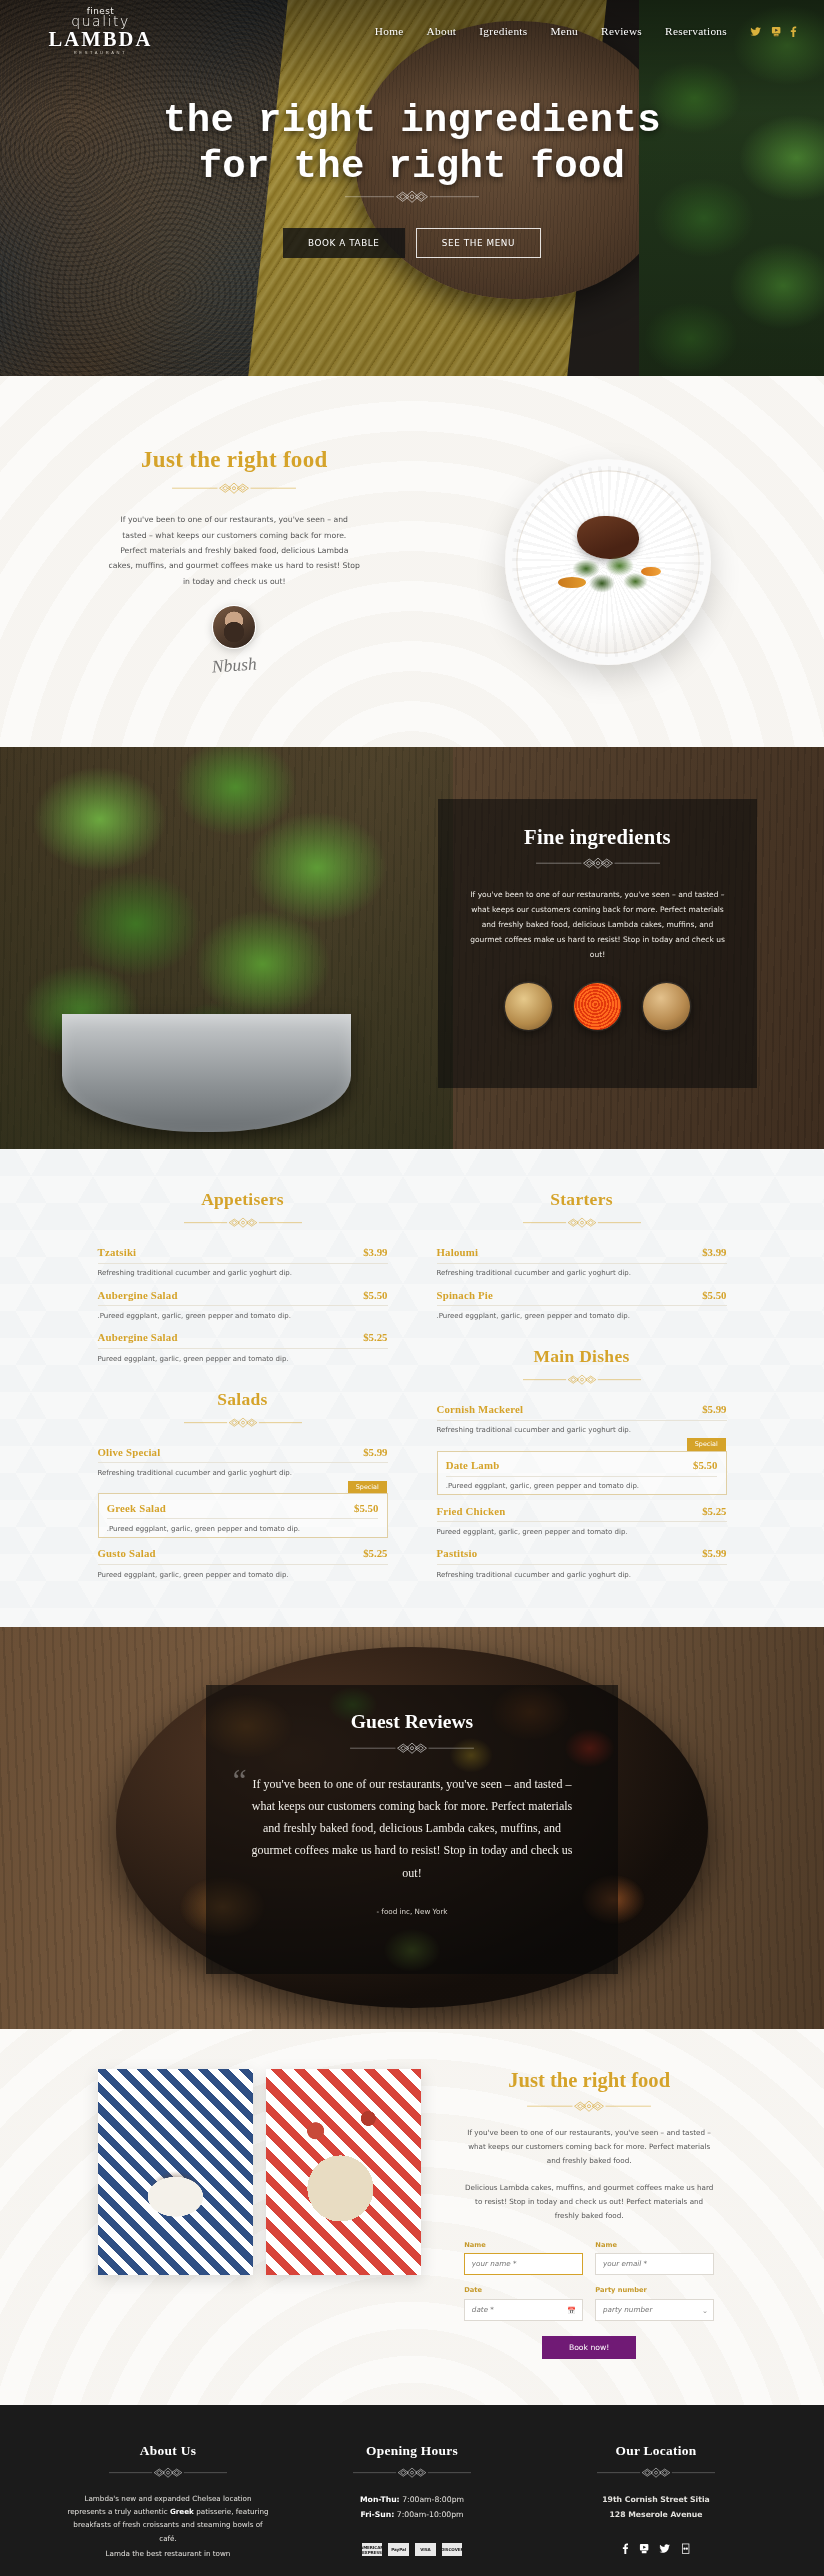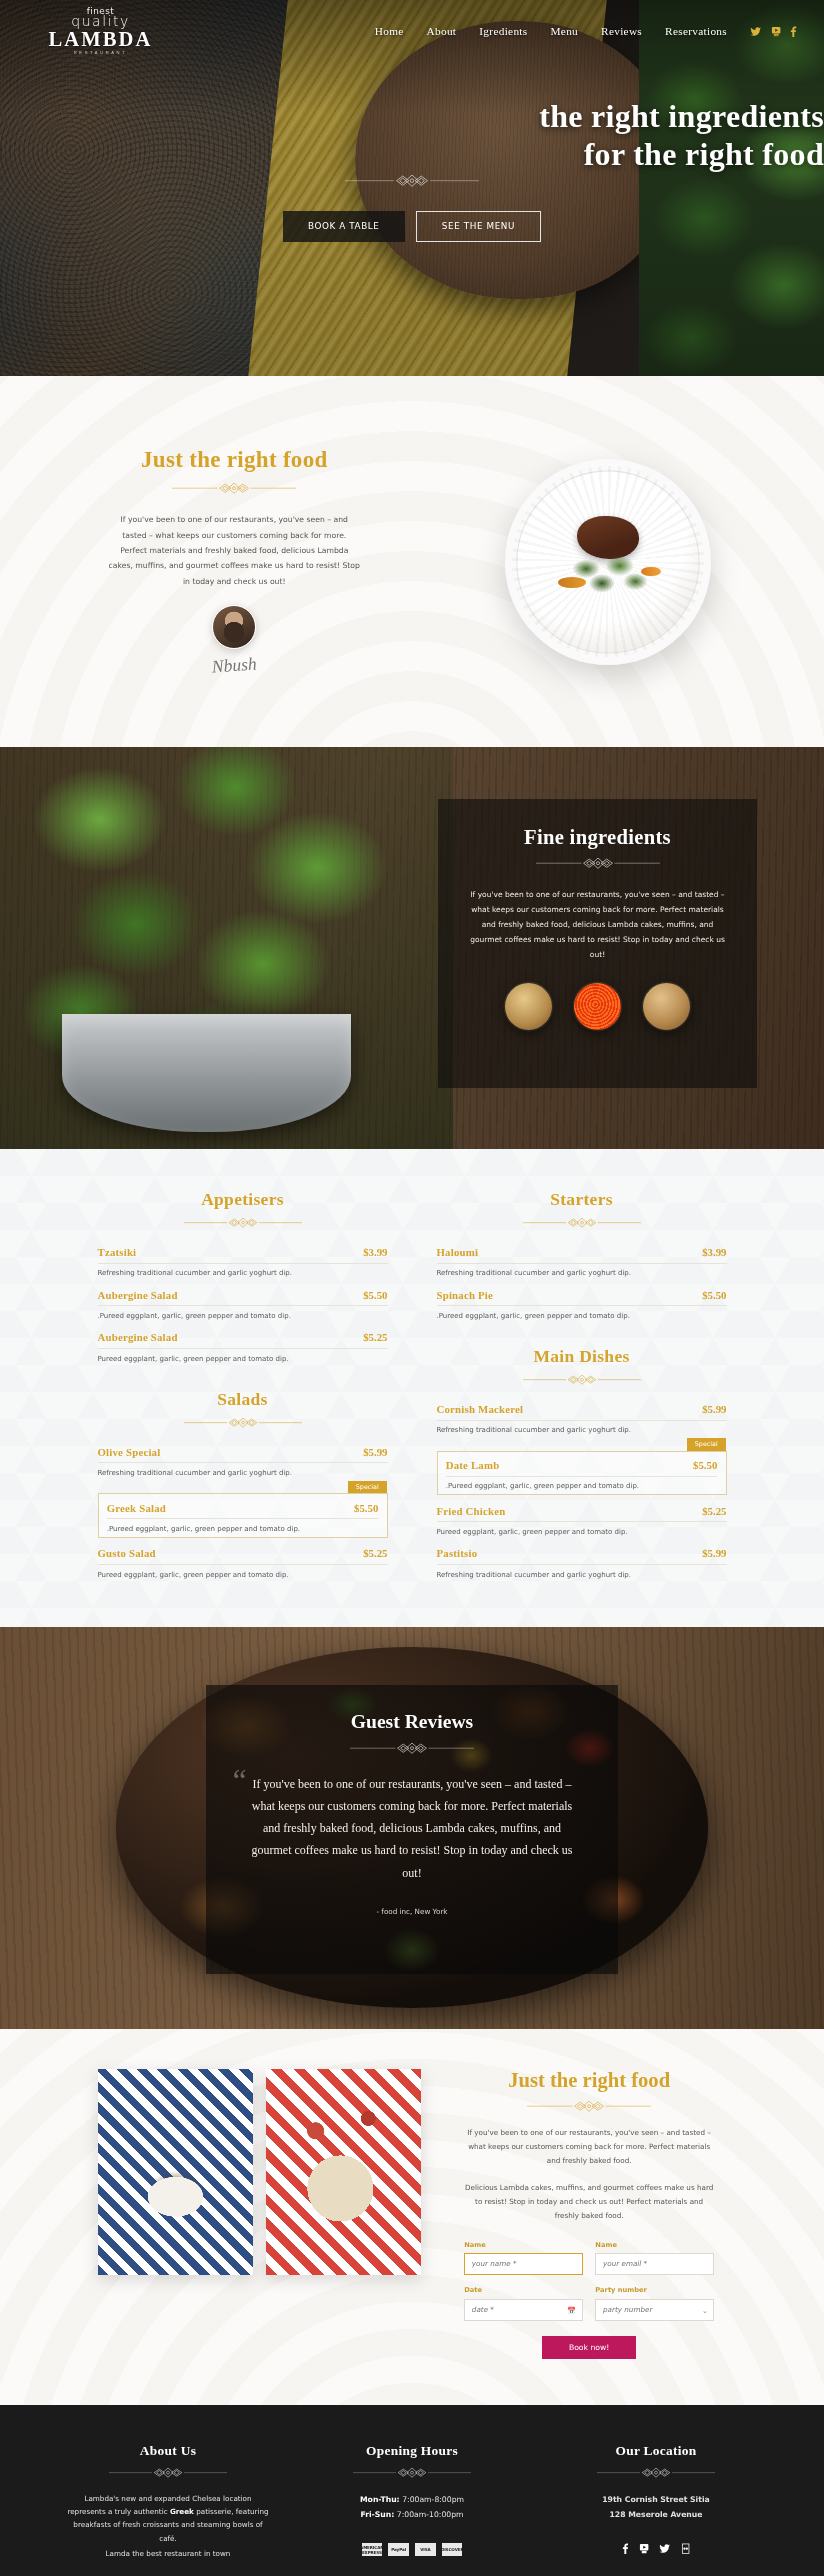--- a/index.html
+++ b/index.html
@@ -88,24 +88,23 @@
     font-family:"Liberation Serif", serif; font-weight:normal;
     color:#fff; font-size:11.3px; text-decoration:none; letter-spacing:0.3px;
     text-shadow:0 1px 2.6px rgba(0,0,0,.7);
     text-align:center;
   }
   .nav .social { display:flex; gap:9.3px; align-items:center; }
   .nav .social svg { display:block; }
 
   .hero-center { position:relative; z-index:5; text-align:center; margin-top:43px; }
   .hero-center h1 {
-    font-family:Liberation Serif, serif; font-weight:bold;
-    color:#fff; font-size:32px; line-height:1.18; letter-spacing:0.3px;
+    font-family:Liberation Mono, monospace; font-weight:bold;
+    color:#fff; font-size:39px; line-height:1.18; letter-spacing:0.3px;
     text-shadow:0 1.5px 7.2px rgba(0,0,0,.65);
-    text-align:right;
   }
   .hero-orn { margin:13.4px auto 0; }
   .hero-btns { margin-top:24px; display:flex; justify-content:center; gap:11.3px; }
   .btn-solid {
     background:rgba(18,18,18,.82); color:#fff; border:none;
     padding:9.3px 25px; font-size:8.8px; letter-spacing:0.6px;
     font-family:"DejaVu Sans", sans-serif; cursor:pointer;
   }
   .btn-ghost {
     background:transparent; color:#fff; border:0.5px solid rgba(255,255,255,.85);
@@ -373,21 +372,21 @@
     color:#9a9a9a; background:#fff; border:0.5px solid #ddd9d2;
     font-family:"DejaVu Sans", sans-serif;
   }
   .bk-input.focus { border:0.5px solid #d5a32a; }
   .bk-wrap { position:relative; }
   .bk-wrap .icon {
     position:absolute; right:6.2px; top:50%; transform:translateY(-50%);
     color:#8a8a8a; font-size:7.2px; pointer-events:none;
   }
   .bk-submit {
-    display:block; margin:15.5px auto 0; background:#be185d; color:#fff;
+    display:block; margin:15.5px auto 0; background:#701a75; color:#fff;
     border:none; padding:6.7px 27px; font-size:7.7px; cursor:pointer;
     font-family:"DejaVu Sans", sans-serif;
   }
 
   
   .footer { width:824px; background:#1b1b1b; color:#fff; padding:34px 0 27px; }
   .footer-grid { display:flex; width:732px; margin:4px auto; }
   .fcol { flex:1; text-align:center; padding:0 20.6px; }
   .fcol h4 {
     font-family:"Liberation Serif", serif; font-weight:bold; font-size:13.4px; letter-spacing:0.3px;

